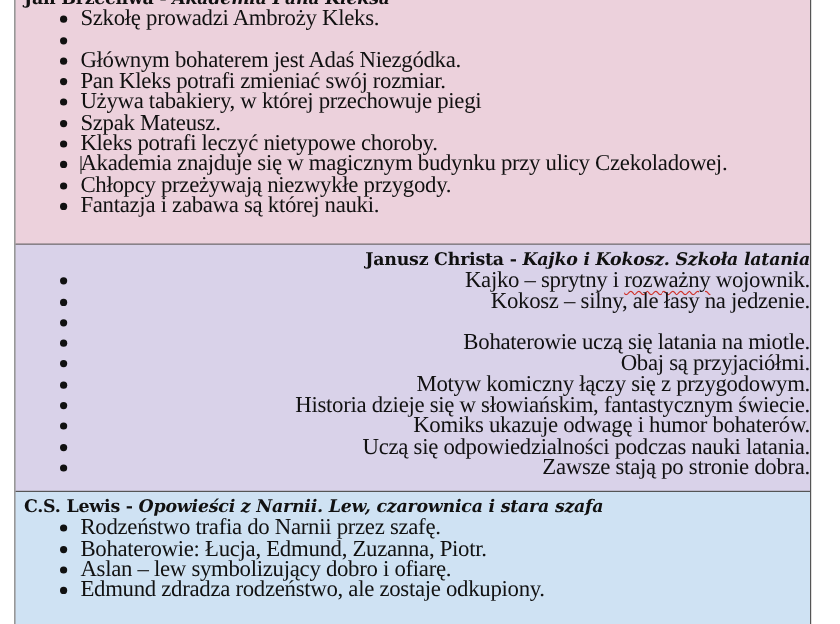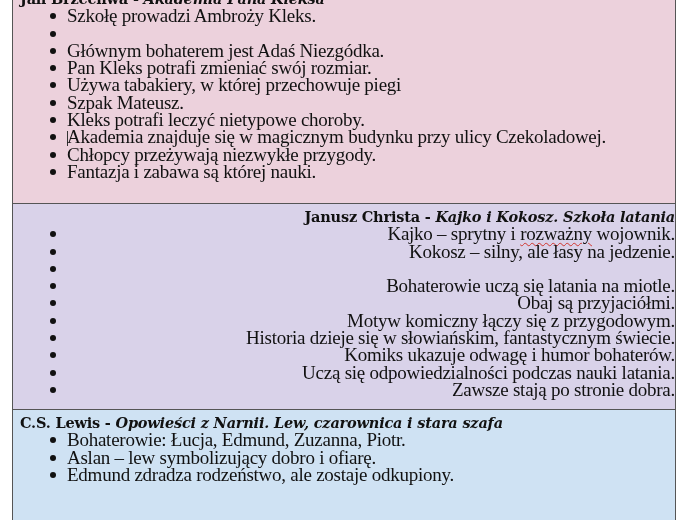--- a/index.html
+++ b/index.html
@@ -88,19 +88,20 @@
       <li><span class="bullet"></span><span>Uczą się odpowiedzialności podczas nauki latania.</span></li>
       <li><span class="bullet"></span><span>Zawsze stają po stronie dobra.</span></li>
     </ul>
   </div>
 
   <div class="row r3" style="background:#cfe2f3">
     <div class="heading">
       <span>C.S. Lewis - </span><span class="title">Opowieści z Narnii. Lew, czarownica i stara szafa</span>
     </div>
     <ul class="items">
+      <li><span class="bullet"></span><span>Rodzeństwo trafia do Narnii przez szafę.</span></li>
       <li><span class="bullet"></span><span>Bohaterowie: Łucja, Edmund, Zuzanna, Piotr.</span></li>
       <li><span class="bullet"></span><span>Aslan – lew symbolizujący dobro i ofiarę.</span></li>
       <li><span class="bullet"></span><span>Edmund zdradza rodzeństwo, ale zostaje odkupiony.</span></li>
     </ul>
   </div>
 
 </div>
 
 </body></html>

